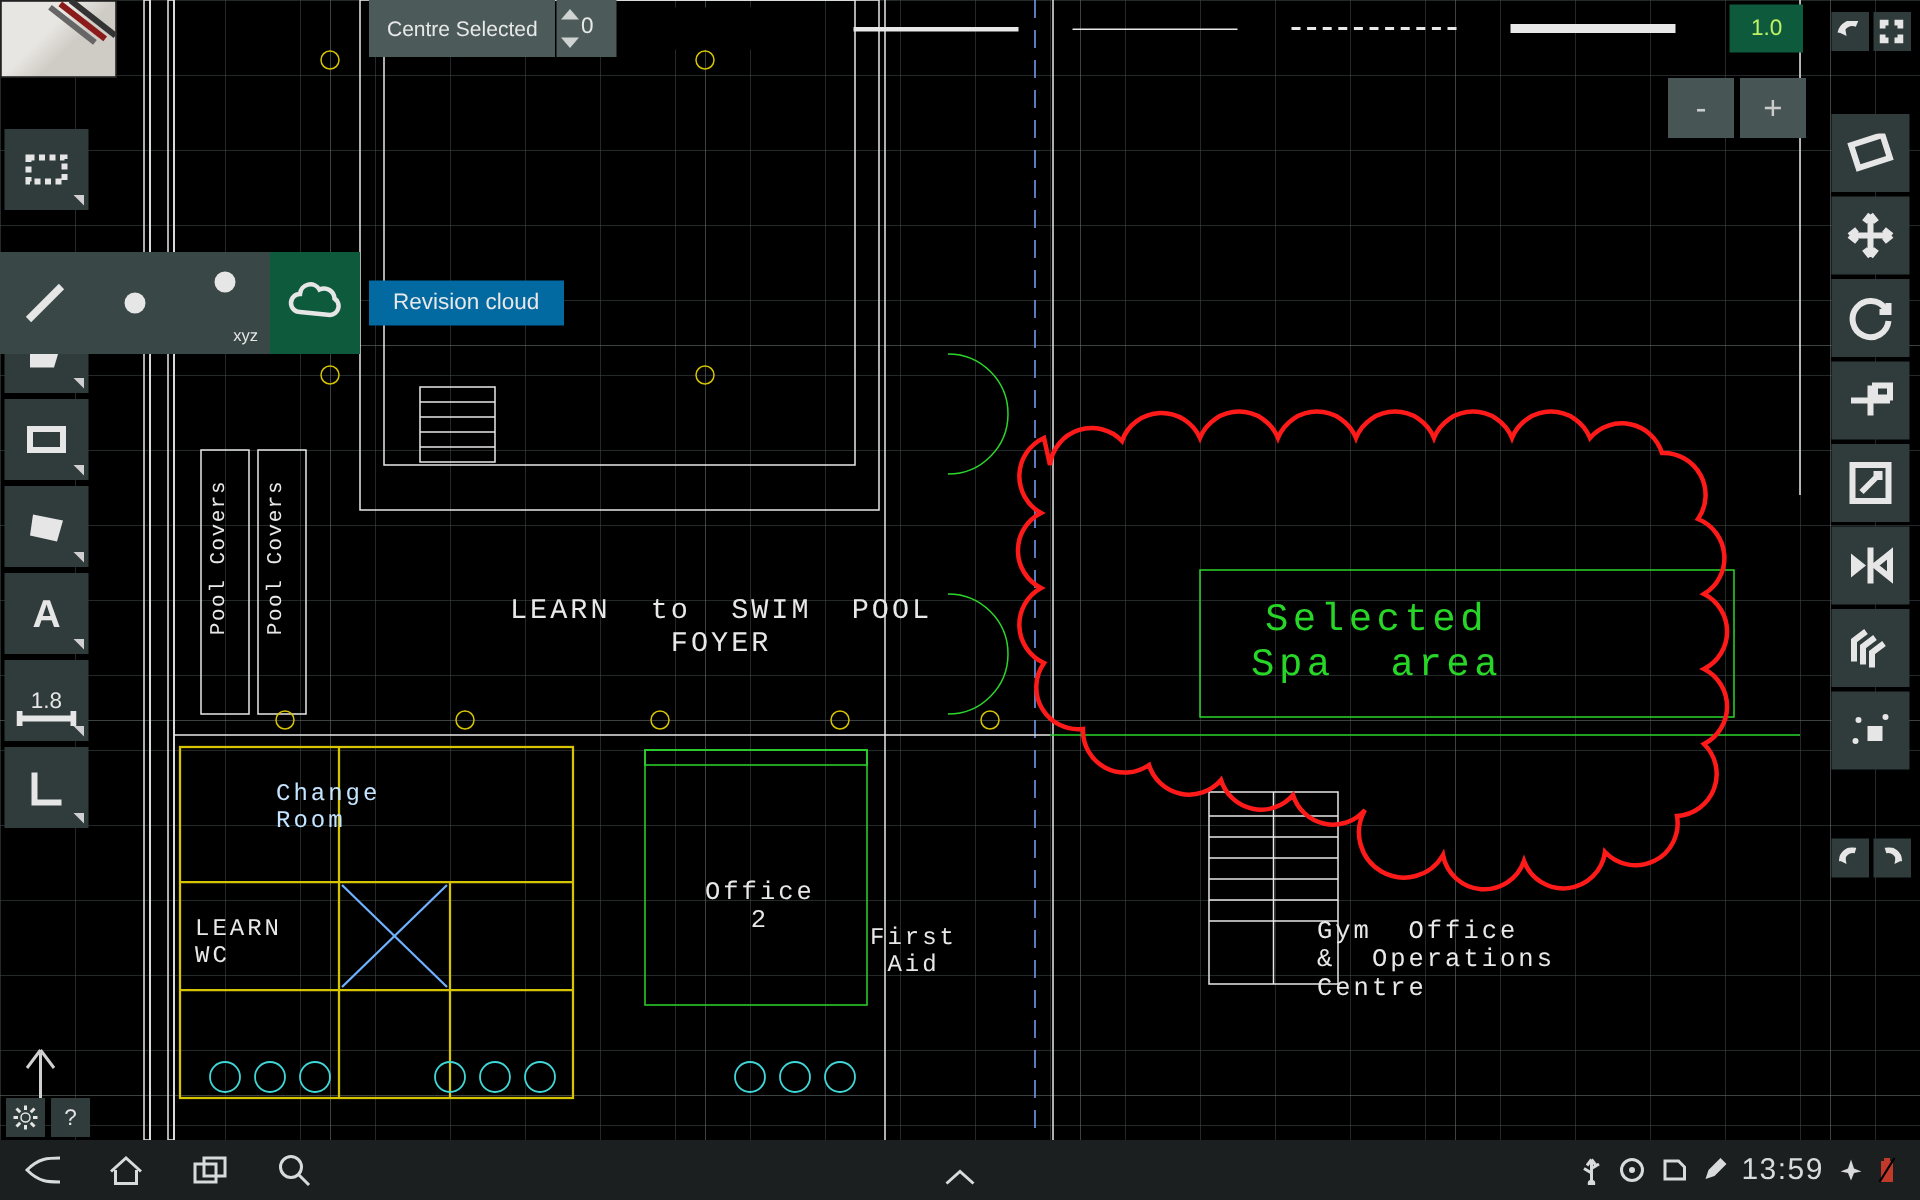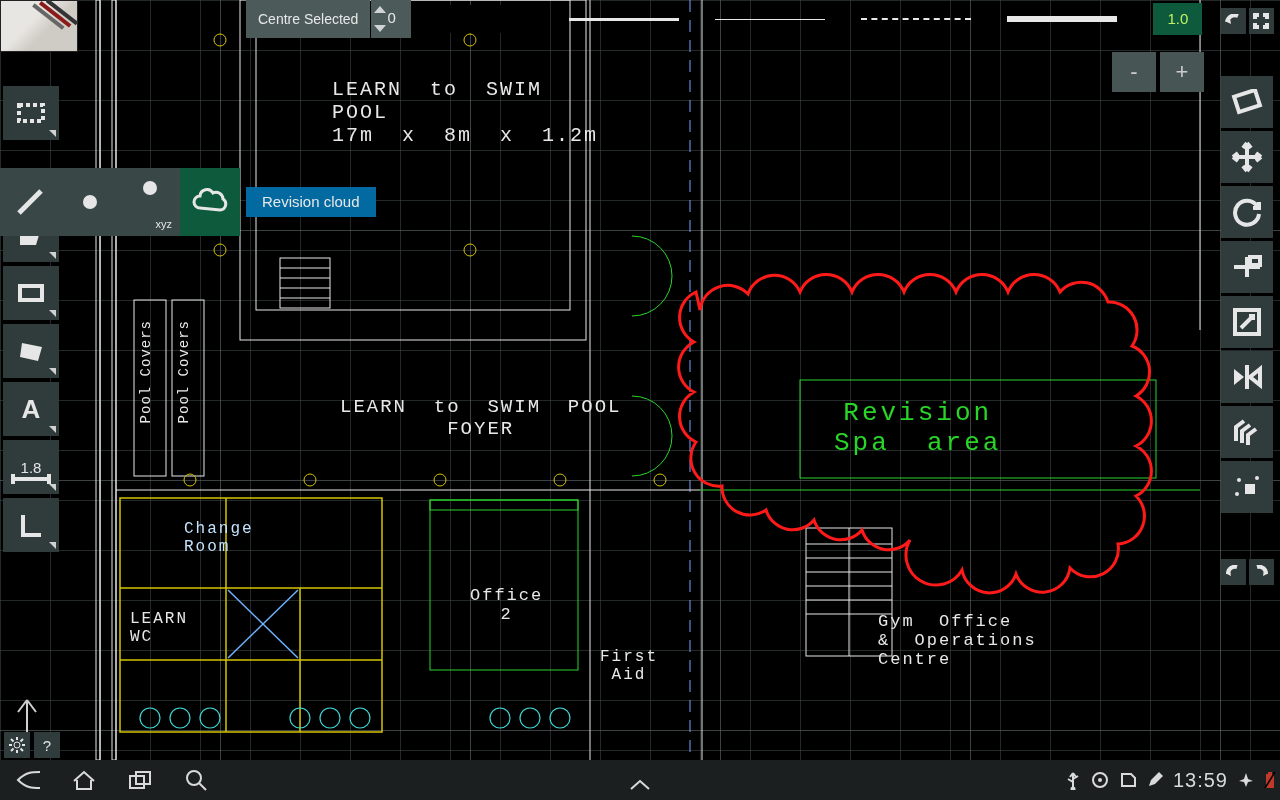--- a/index.html
+++ b/index.html
@@ -91,21 +91,21 @@
 
 
 .bl-up{position:absolute;left:12px;bottom:60px;color:#d0d0d0;}
 .bl-row{position:absolute;left:4px;bottom:42px;display:flex;gap:4px;}
 .bl-row .sq{width:26px;height:26px;background:#303b3b;color:#e5e5e5;display:flex;align-items:center;justify-content:center;font-size:15px;}
 
 
 .sysbar{position:absolute;left:0;bottom:0;width:100%;height:40px;background:#1b1f20;display:flex;align-items:center;color:#d9dbdb;font-size:14px;}
 .sysbar .navbtn{width:56px;height:40px;display:flex;align-items:center;justify-content:center;}
 .sysbar .spacer{flex:1;}
-.sysbar .stat{display:flex;align-items:center;gap:10px;padding-right:4px;}
+.sysbar .stat{display:flex;align-items:center;gap:10px;padding-right:16px;}
 .sysbar svg{stroke:#d9dbdb;fill:none;stroke-width:2;}
 .clock{font-size:20px;letter-spacing:1px;}
 .caret-up{position:absolute;left:50%;bottom:8px;transform:translateX(-50%);}
 
 
 .dwg{position:absolute;left:0;top:0;width:1280px;height:760px;}
 .cad-txt{position:absolute;font-family:"Courier New",monospace;letter-spacing:2px;white-space:pre;}
 .annot-red{color:#ff1a1a;font-style:italic;font-family:Georgia,"Times New Roman",serif;}
 .annot-green{color:#28d628;font-family:"Courier New",monospace;letter-spacing:3px;}
 
@@ -214,40 +214,37 @@
         a28 28 0 0 1 48 -16 a28 28 0 0 1 52 -2 a28 28 0 0 1 52 0 a28 28 0 0 1 52 0
         a28 28 0 0 1 52 0 a28 28 0 0 1 52 0 a28 28 0 0 1 52 0 a28 28 0 0 1 48 10
         a28 28 0 0 1 24 44 a28 28 0 0 1 4 50 a28 28 0 0 1 0 50 a28 28 0 0 1 0 50
         a28 28 0 0 1 -18 48 a28 28 0 0 1 -48 24 a28 28 0 0 1 -54 6 a28 28 0 0 1 -54 -4
         a28 28 0 0 1 -52 -30 a28 28 0 0 1 -48 -10 a28 28 0 0 1 -48 -10 a28 28 0 0 1 -48 -10
         a28 28 0 0 1 -44 -24 a28 28 0 0 1 -26 -44 a28 28 0 0 1 -2 -50 a28 28 0 0 1 0 -50
         a28 28 0 0 1 2 -50 Z"></path>
     </g>
   </svg>
 
-  <div class="cad-txt" style="left:332px;top:78px;color:#e8e8e8;font-size:20px;">LEARN  to  SWIM
-POOL
-17m  x  8m  x  1.2m</div>
   <div class="cad-txt" style="left:340px;top:396px;color:#e8e8e8;font-size:19px;text-align:center;">LEARN  to  SWIM  POOL
 FOYER</div>
   <div class="cad-txt vtxt" style="left:138px;top:320px;color:#e8e8e8;font-size:14px;letter-spacing:1px;">Pool Covers</div>
   <div class="cad-txt vtxt" style="left:176px;top:320px;color:#e8e8e8;font-size:14px;letter-spacing:1px;">Pool Covers</div>
   <div class="cad-txt" style="left:184px;top:520px;color:#c4e4ff;font-size:16px;">Change
 Room</div>
   <div class="cad-txt" style="left:130px;top:610px;color:#e8e8e8;font-size:16px;">LEARN
 WC</div>
   <div class="cad-txt" style="left:470px;top:586px;color:#e8e8e8;font-size:17px;text-align:center;">Office
 2</div>
-  <div class="cad-txt" style="left:580px;top:648px;color:#e8e8e8;font-size:16px;text-align:center;margin-left:20px;">First
+  <div class="cad-txt" style="left:580px;top:616px;color:#e8e8e8;font-size:16px;text-align:center;">First
 Aid</div>
   <div class="cad-txt" style="left:878px;top:612px;color:#e8e8e8;font-size:17px;">Gym  Office
 &amp;  Operations
 Centre</div>
 
-  <div class="annot-green cad-txt" style="left:834px;top:398px;font-size:26px;text-align:center;">Revision
+  <div class="annot-green cad-txt" style="left:834px;top:398px;font-size:26px;text-align:center;">Selected
 Spa  area</div>
 </div>
 
 <div class="thumb"></div>
 
 <div class="top-strip">
   <div class="sel-box">Centre Selected</div>
   <div class="spin">
     <div class="tri-up"></div>
     <div class="tri-dn"></div>

